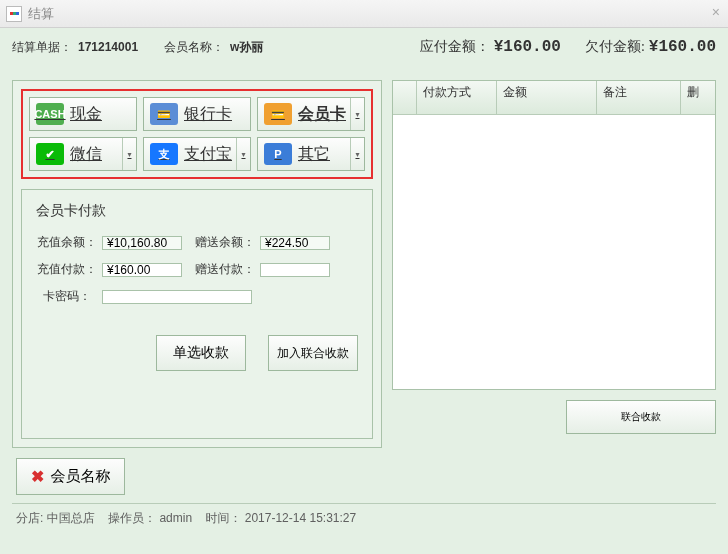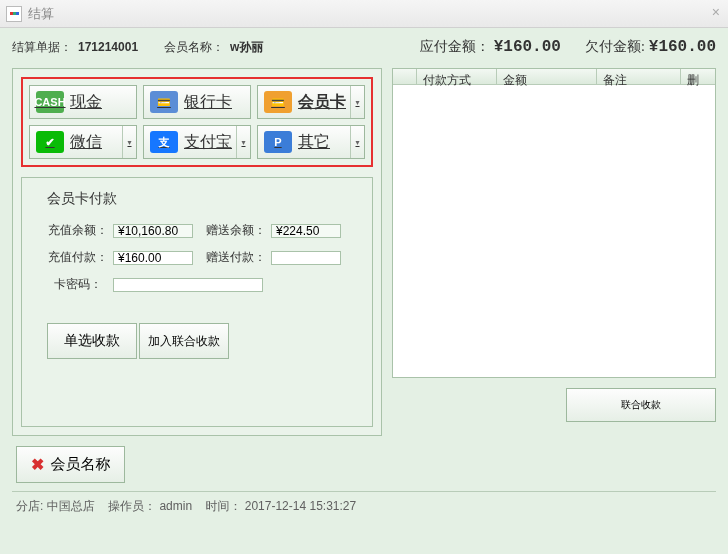--- a/index.html
+++ b/index.html
@@ -27,21 +27,21 @@
   display: inline-flex; align-items: center; justify-content: center;
 }
 .app-icon .dot { width: 3px; height: 3px; display: inline-block; }
 .titlebar .title { color: #888; font-size: 13px; }
 .titlebar .close {
   position: absolute; right: 8px; top: 4px;
   color: #aaa; font-size: 14px; cursor: default;
 }
 .content { background: #e4f0e4; padding: 10px 12px 6px; }
 .header-row {
-  display: flex; align-items: baseline; margin-bottom: 12px;
+  display: flex; align-items: baseline; margin-bottom: 24px;
 }
 .header-left { display: flex; gap: 6px; align-items: baseline; }
 .header-left .lbl { color: #333; }
 .header-left .val { font-weight: bold; color: #333; margin-right: 20px; }
 .header-right {
   margin-left: auto;
   display: flex; align-items: baseline; gap: 4px;
   font-family: "Courier New", monospace;
   font-size: 15px;
 }
@@ -89,35 +89,35 @@
 .icon-cash { background: #4fae4f; }
 .icon-bank { background: #5b8dd6; }
 .icon-member { background: #f0a030; }
 .icon-wechat { background: #09bb07; border-radius: 50%; width: 24px; height: 24px; }
 .icon-alipay { background: #1677ff; }
 .icon-other { background: #3b7dd8; border-radius: 4px; width: 24px; height: 24px; }
 
 .member-panel {
   border: 1px solid #a9c2a9;
   background: #eaf3ea;
-  padding: 12px 25px;
+  padding: 12px 14px;
   min-height: 250px;
   position: relative;
 }
 .member-panel .title { font-size: 14px; margin-bottom: 14px; }
 .form-row { display: flex; align-items: center; margin-bottom: 10px; gap: 4px; }
 .form-row .flbl { width: 62px; text-align: center; }
 .form-row input {
   height: 14px; border: 1px solid #a9c2a9;
   padding: 0 4px; font-size: 12px;
   font-family: inherit; background: #fff;
 }
 .form-row input.ro { background: #f5faf5; }
 .btn-row {
-  display: flex; gap: 2px; justify-content: flex-start;
+  display: flex; gap: 22px; justify-content: flex-end;
   margin-top: 30px;
 }
 .btn {
   background: linear-gradient(#fdfdfd, #e6efe6);
   border: 1px solid #9db89d;
   padding: 8px 16px;
   font-size: 14px;
   cursor: pointer;
   font-family: inherit;
 }
@@ -127,21 +127,21 @@
 .table-wrap {
   border: 1px solid #a9c2a9;
   background: #fff;
   height: 310px;
   overflow: hidden;
 }
 .thead {
   display: flex;
   background: linear-gradient(#f3f8f3, #dceadc);
   border-bottom: 1px solid #b8ccb8;
-  height: 16px;
+  height: 34px;
 }
 .thead .th {
   border-right: 1px solid #b8ccb8;
   padding: 3px 6px;
   font-size: 12px;
 }
 .combined-btn {
   margin-top: 10px;
   align-self: flex-end;
   width: 150px;

